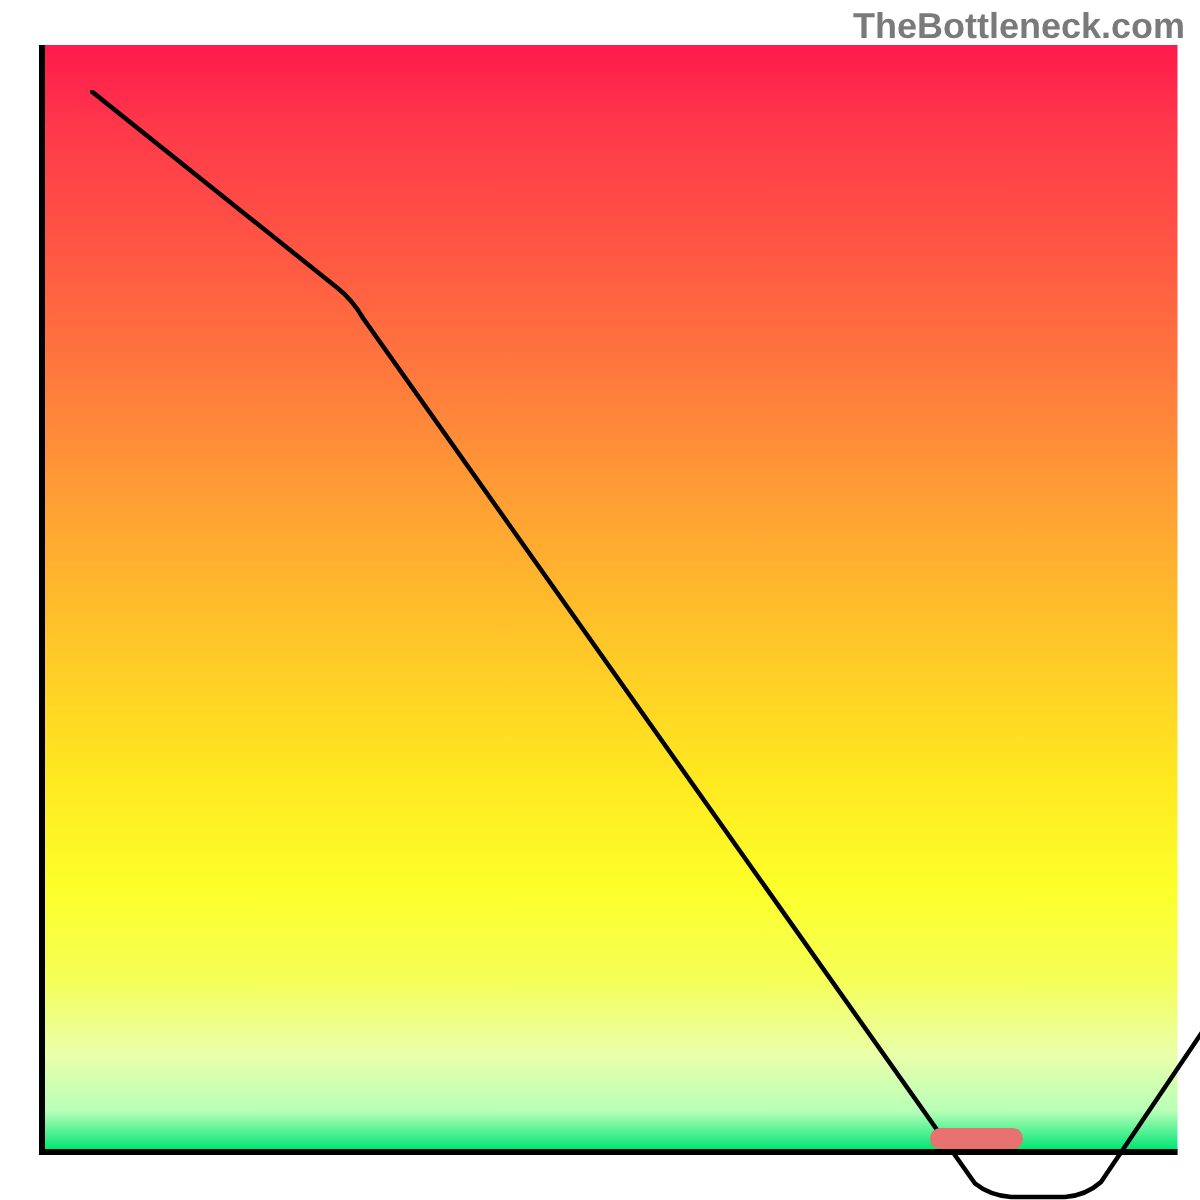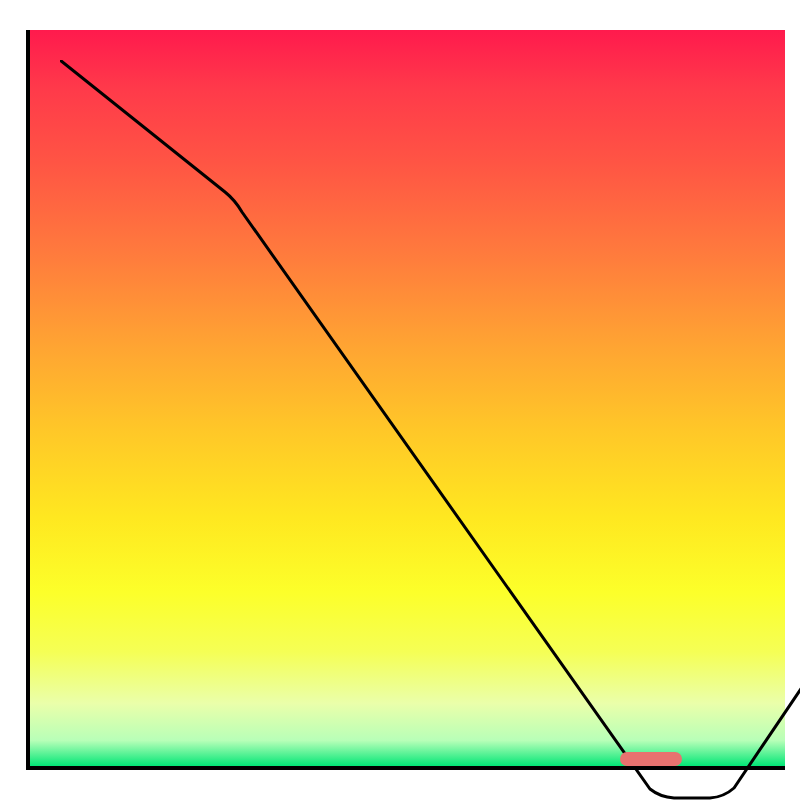--- a/index.html
+++ b/index.html
@@ -81,20 +81,21 @@
     height: 14px;
     width: 62px;
     background: #e8726f;
     border-radius: 7px;
   }
 </style>
 </head>
 <body>
 
 <div class="container">
+  <div class="watermark">TheBottleneck.com</div>
 
   <div class="plot-area">
     <div class="gradient-bg"></div>
 
     <svg class="curve-svg" viewBox="0 0 755 740" preserveAspectRatio="none">
       <path d="M 0 0
                L 165 132
                Q 175 140 182 152
                L 590 729
                Q 600 737 614 738

